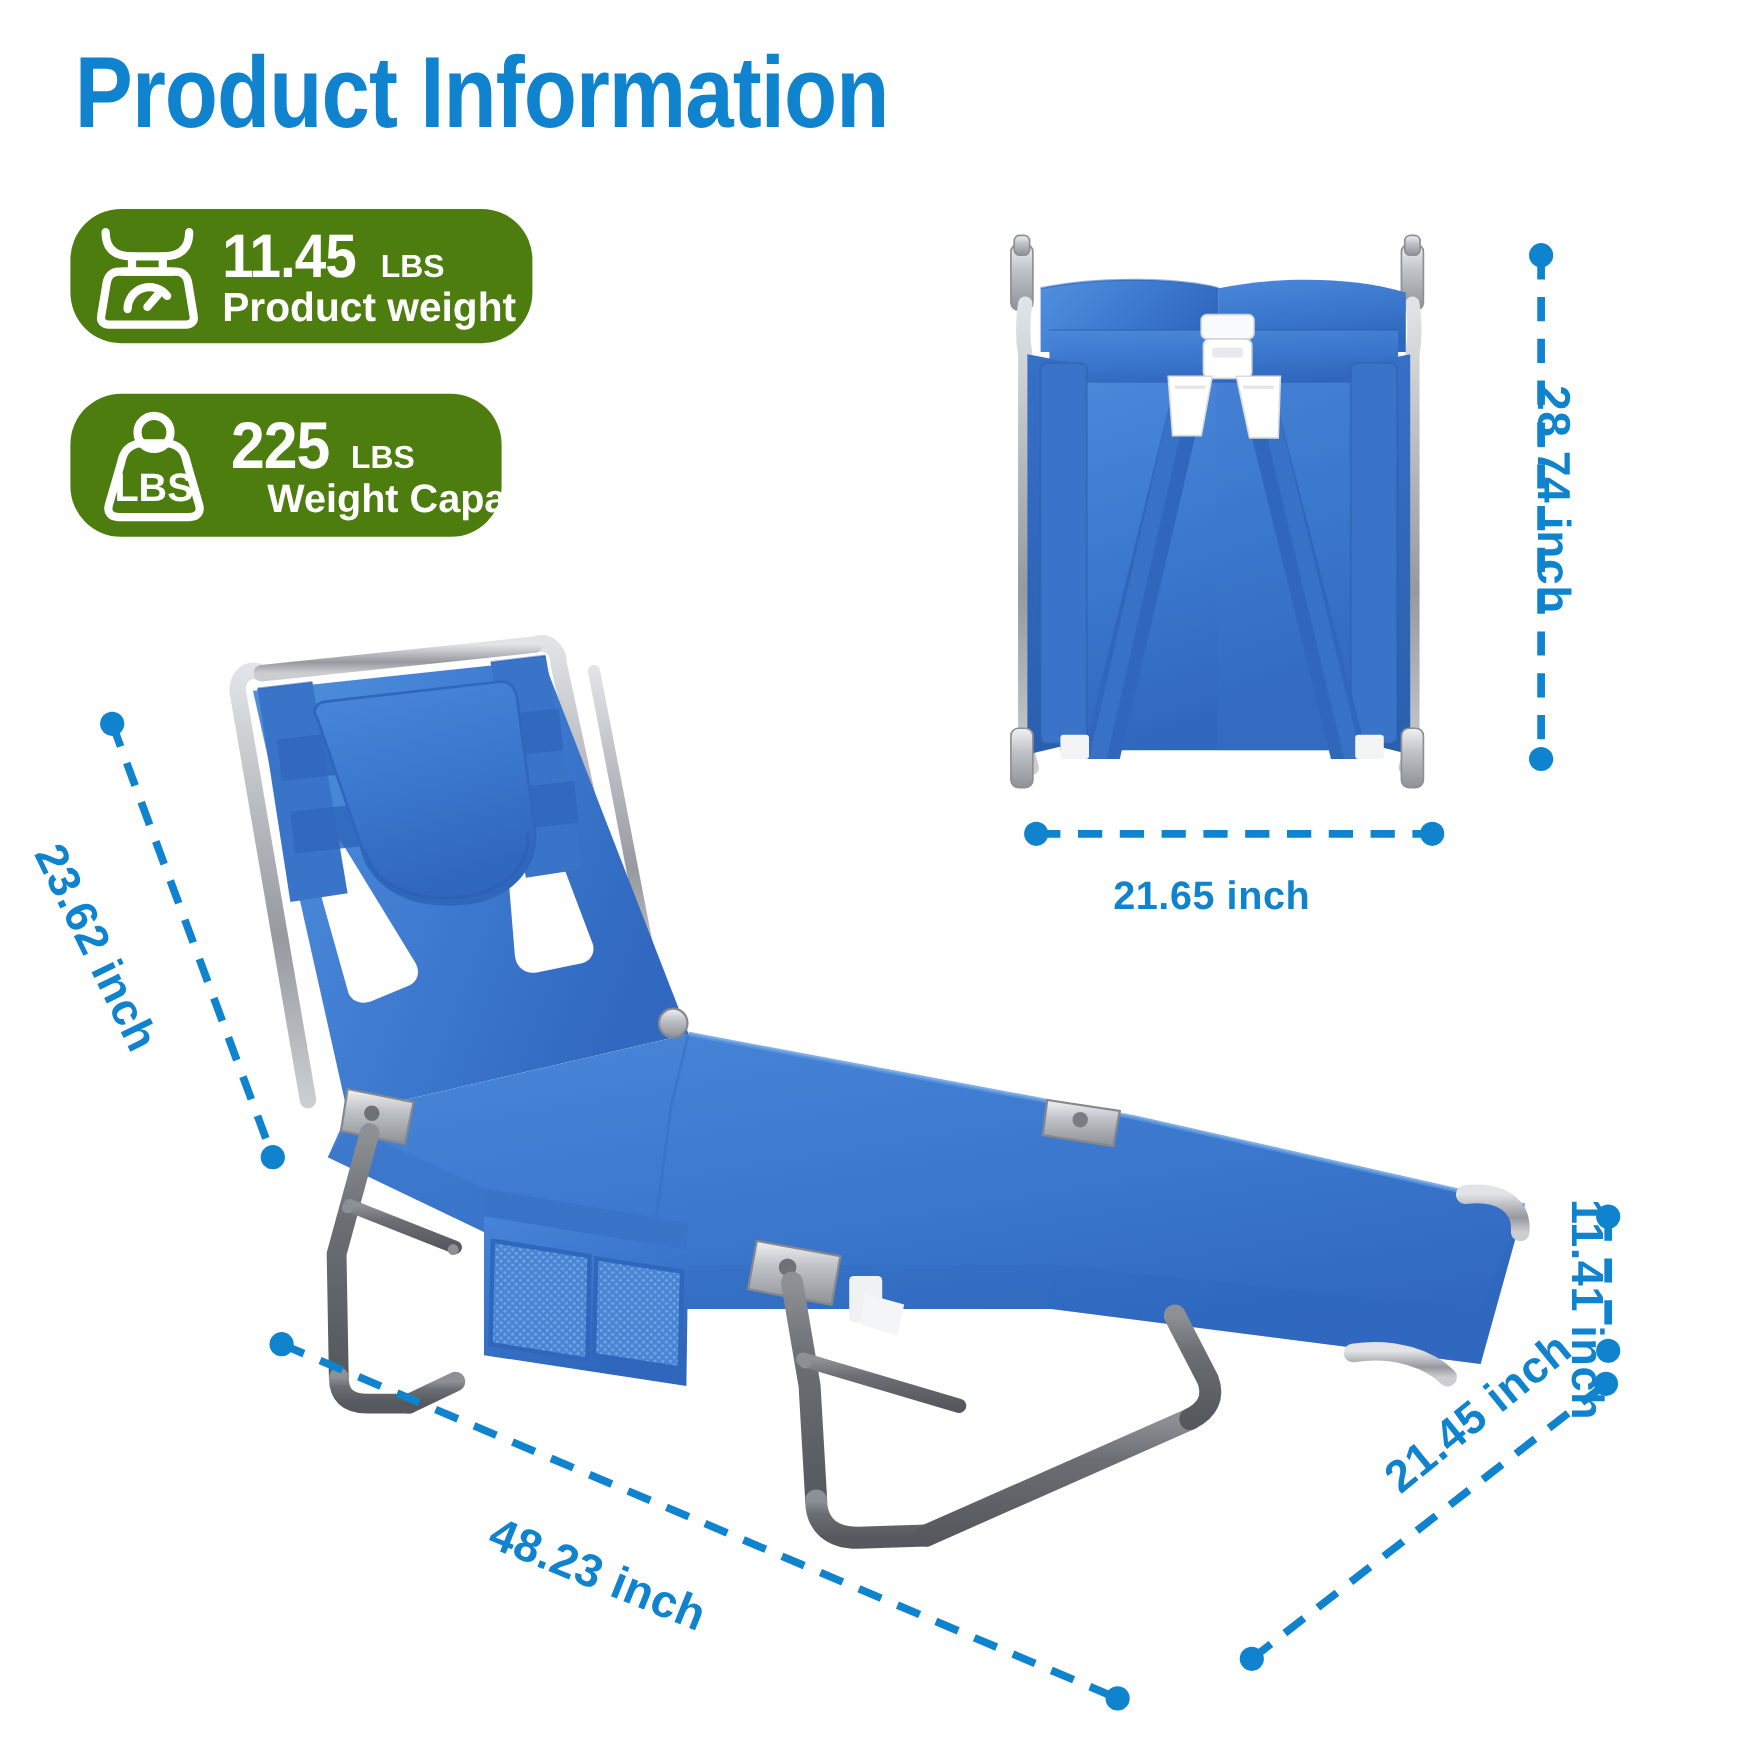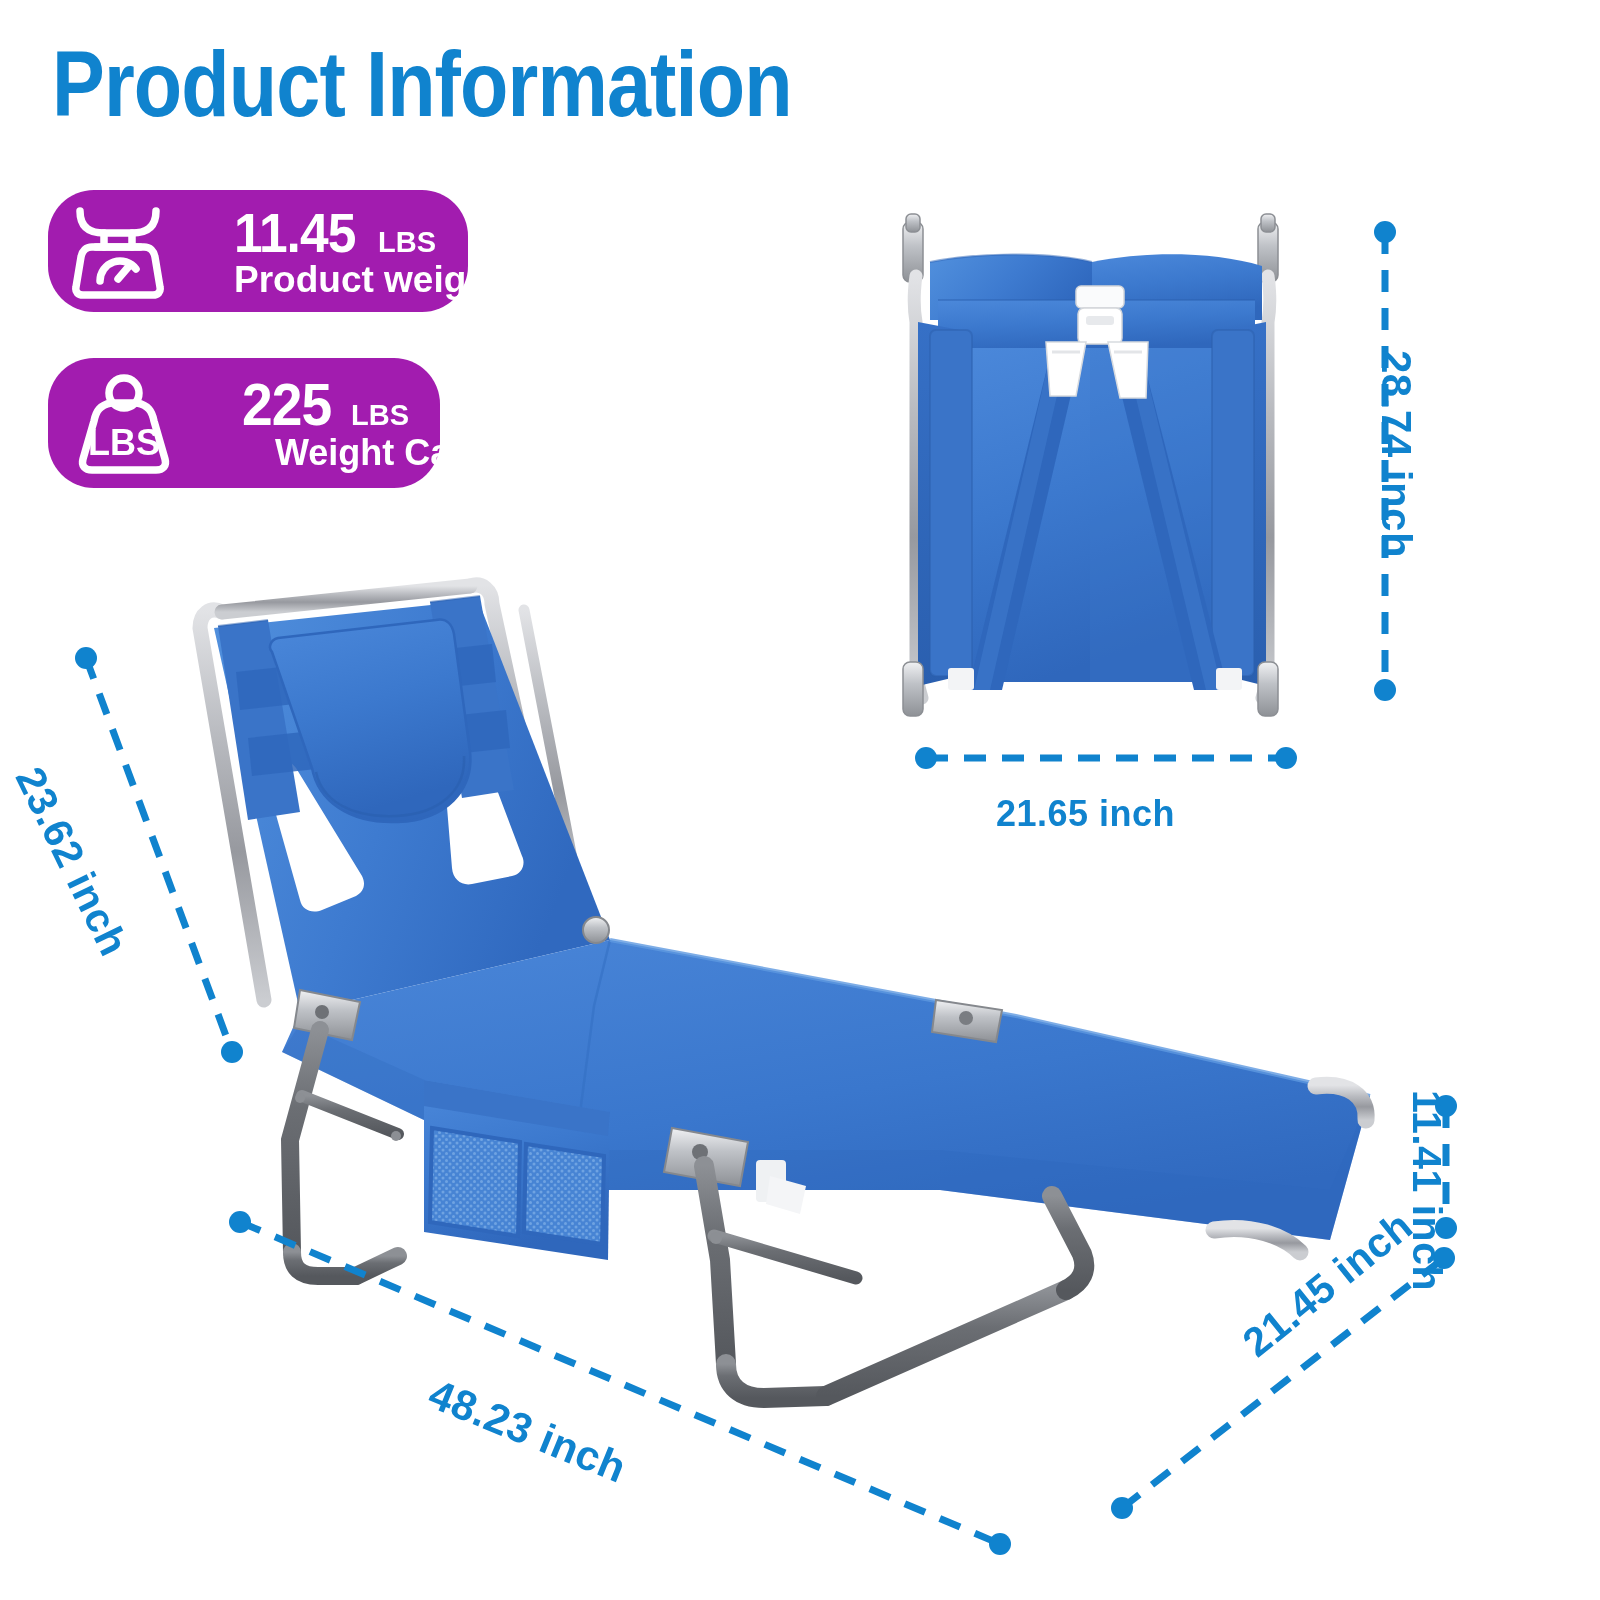--- a/index.html
+++ b/index.html
@@ -3,44 +3,43 @@
 <meta charset="utf-8">
 <style>
   html,body{margin:0;padding:0;}
   body{
     width:1600px;height:1600px;
     background:#ffffff;
     font-family:"Liberation Sans", sans-serif;
     overflow:hidden;
     position:relative;
   }
-  #stage{position:absolute;left:0;top:0;width:1556px;height:1600px;}
+  #stage{position:absolute;left:16px;top:0;width:1556px;height:1600px;}
 
   
   .title{
     position:absolute;left:52px;top:38px;
     font-family:"Liberation Sans Narrow","Liberation Sans",sans-serif;
     font-weight:bold;
     font-size:92px;
     letter-spacing:-1px;
     color:#1083CE;
     transform:scaleX(0.86);
     transform-origin:left top;
     white-space:nowrap;
     line-height:1;
   }
 
   
   .badge{
     position:absolute;
-    background:#a21caf;
+    background:#4d7c0f;
     border-radius:46px;
     display:flex;align-items:center;
     box-sizing:border-box;
-    gap:48px;
   }
   #badge-weight{left:48px;top:190px;width:420px;height:122px;padding-left:18px;}
   #badge-capacity{left:48px;top:358px;width:392px;height:130px;padding-left:22px;}
 
   .badge-icon{flex:0 0 auto;display:block;}
   .badge-text{margin-left:16px;color:#ffffff;line-height:1;}
   .badge-line1{display:flex;align-items:baseline;white-space:nowrap;}
   .badge-num{
     font-weight:bold;font-size:56px;letter-spacing:-1px;
     transform:scaleX(0.92);transform-origin:left bottom;display:inline-block;

